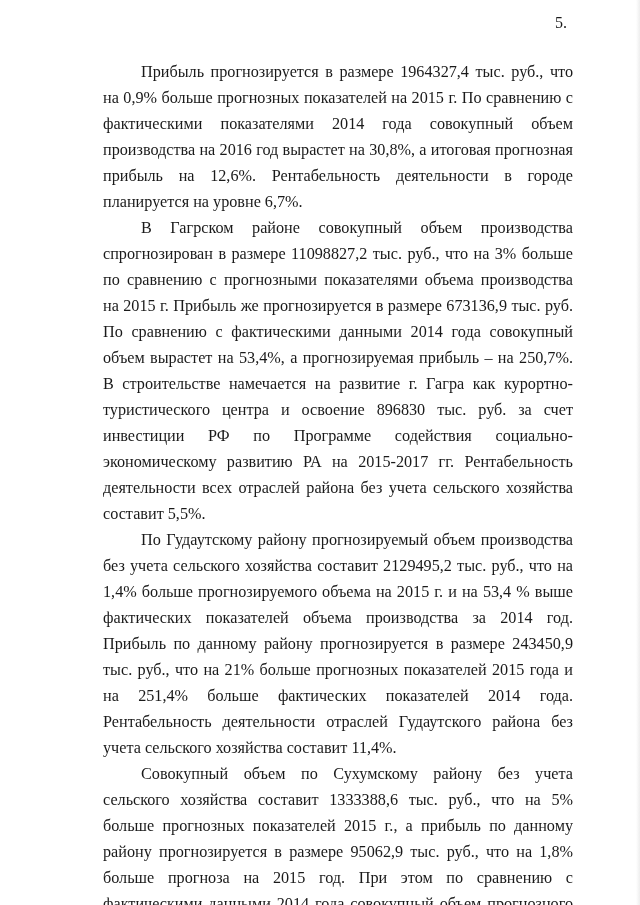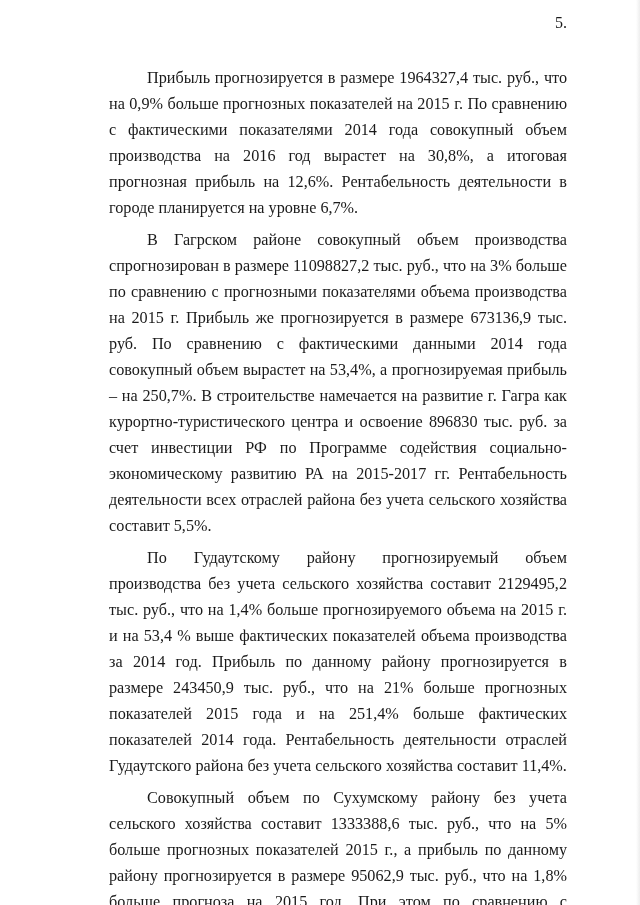--- a/index.html
+++ b/index.html
@@ -4,21 +4,21 @@
 <style>
   html, body { margin: 0; padding: 0; background: #ffffff; }
   body { width: 640px; height: 905px; position: relative; overflow: hidden; }
   .page { position: absolute; left: 0; top: 0; width: 640px; height: 905px; background: #ffffff; }
   .edge-shadow { position: absolute; right: 0; top: 0; width: 4px; height: 905px;
     background: linear-gradient(to right, #ffffff, #eeeeee); }
   .page-number { position: absolute; top: 14px; left: 555px; font-family: "Liberation Serif", serif;
     font-size: 16px; color: #1a1a1a; }
   .body { position: absolute; left: 103px; top: 59px; width: 470px;
     font-family: "Liberation Serif", serif; font-size: 16.2px; line-height: 26px; color: #1a1a1a; }
-  .para { margin: 6px; text-align: justify; text-indent: 38px; hyphens: manual; }
+  .para { margin: 0; text-align: justify; text-indent: 38px; hyphens: manual; }
 </style>
 </head>
 <body>
 
 <div class="page">
   <div class="edge-shadow"></div>
   <div class="page-number">5.</div>
   <div class="body">
     <p class="para">Прибыль прогнозируется в размере 1964327,4 тыс. руб., что на 0,9% больше прогнозных показателей на 2015 г. По сравнению с фактическими показателями 2014 года совокупный объем производства на 2016 год вырастет на 30,8%, а итоговая прогнозная прибыль на 12,6%. Рента­бельность деятельности в городе планируется на уровне 6,7%.</p>
     <p class="para">В Гагрском районе совокупный объем производства спрогнозирован в размере 11098827,2 тыс. руб., что на 3% больше по сравнению с прогнозными показателями объема производства на 2015 г. Прибыль же прогнозируется в размере 673136,9 тыс. руб. По сравнению с факти­ческими данными 2014 года совокупный объем вырастет на 53,4%, а прогнозируемая прибыль – на 250,7%. В строительстве намечается на развитие г. Гагра как курортно-туристического центра и освоение 896830 тыс. руб. за счет инвестиции РФ по Программе содействия социально-экономическому развитию РА на 2015-2017 гг. Рентабельность деятельности всех отраслей района без учета сельского хозяйства составит 5,5%.</p>

